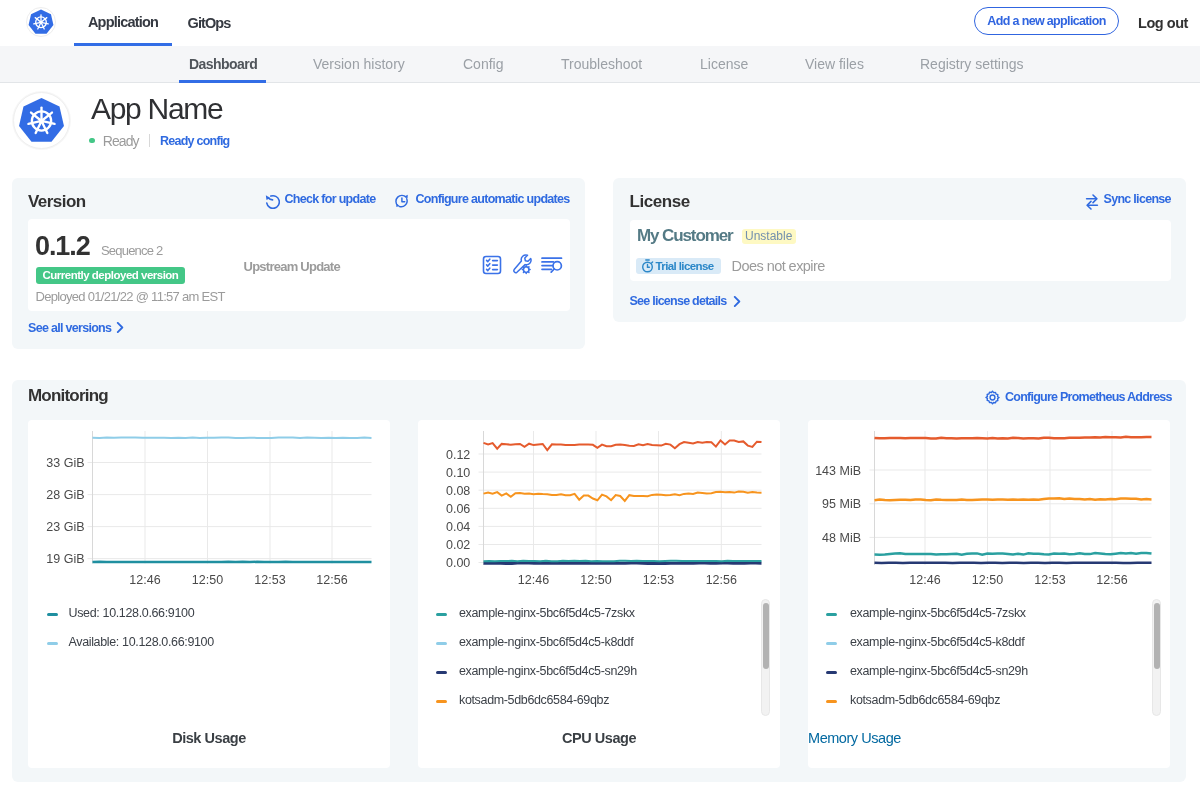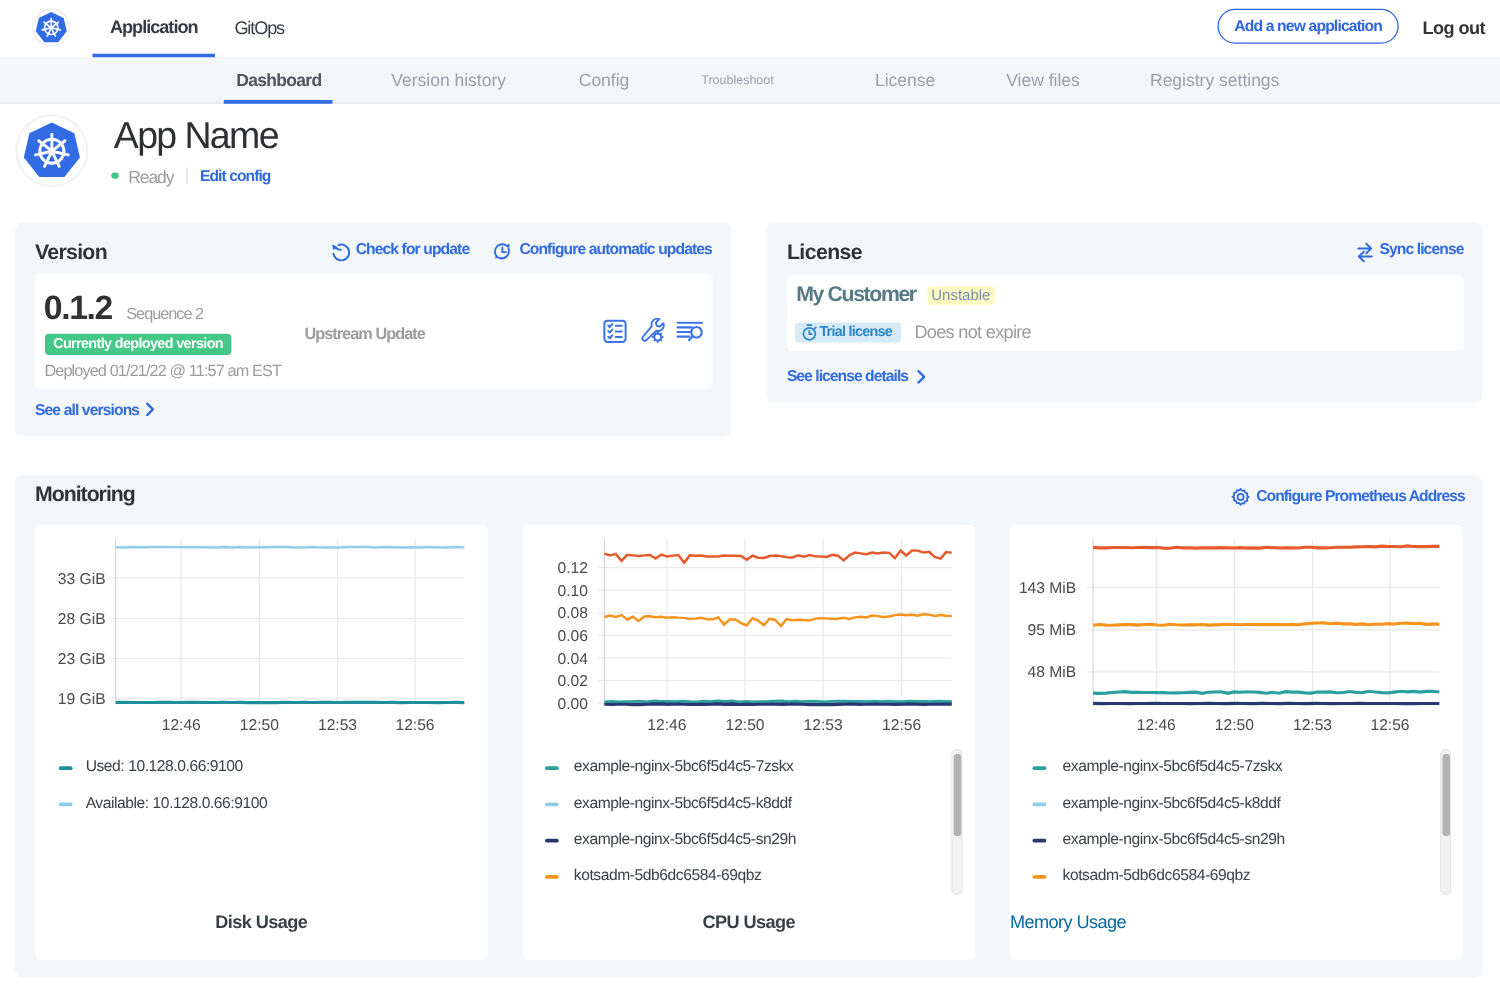--- a/index.html
+++ b/index.html
@@ -23,29 +23,29 @@
           <line x1="50" y1="51" x2="77.8" y2="57.3"></line>
           <line x1="50" y1="51" x2="62.4" y2="76.7"></line>
           <line x1="50" y1="51" x2="37.6" y2="76.7"></line>
           <line x1="50" y1="51" x2="22.2" y2="57.3"></line>
           <line x1="50" y1="51" x2="27.7" y2="33.2"></line>
 </g>
 <circle cx="50" cy="51" r="5.5" fill="#fff"></circle>
 </svg>
     </div>
 <div class="abs" style="left:74px;top:0;height:46px;width:98px;border-bottom:3px solid #326de6;display:flex;align-items:center;justify-content:center;font-size:14.5px;font-weight:bold;color:#363a42;letter-spacing:-0.8px">Application</div>
-<div class="abs" style="left:187.5px;top:0;height:46px;display:flex;align-items:center;font-size:14.5px;font-weight:normal;color:#363a42;letter-spacing:-0.9px">GitOps</div>
+<div class="abs" style="left:187.5px;top:0;height:46px;display:flex;align-items:center;font-size:14.5px;font-weight:bold;color:#363a42;letter-spacing:-0.9px">GitOps</div>
 <div class="abs" style="left:974px;top:7px;width:145px;height:28px;border:1.5px solid #3065e0;border-radius:15px;display:flex;align-items:center;justify-content:center;font-size:12.5px;font-weight:bold;color:#3065e0;letter-spacing:-0.65px">Add a new application</div>
 <div class="abs" style="left:1138px;top:0;height:46px;display:flex;align-items:center;font-size:14.5px;font-weight:bold;color:#323232;letter-spacing:-0.45px">Log out</div>
 <div class="abs" style="left:0;top:46px;width:1200px;height:37px;background:#f5f6f8;border-bottom:1px solid #e2e5e8"></div>
     <div class="abs" style="left:179px;top:80px;width:86.5px;height:3px;background:#326de6"></div>
     <div class="abs" style="left:189px;top:46px;height:36px;display:flex;align-items:center;font-size:14px;font-weight:bold;color:#50555b;letter-spacing:-0.55px">Dashboard</div>
     <div class="abs" style="left:313px;top:46px;height:36px;display:flex;align-items:center;font-size:14px;color:#9ba0a6">Version history</div>
     <div class="abs" style="left:463px;top:46px;height:36px;display:flex;align-items:center;font-size:14px;color:#9ba0a6">Config</div>
-    <div class="abs" style="left:561px;top:46px;height:36px;display:flex;align-items:center;font-size:10px;color:#9ba0a6">Troubleshoot</div>
+    <div class="abs" style="left:561px;top:46px;height:36px;display:flex;align-items:center;font-size:14px;color:#9ba0a6">Troubleshoot</div>
     <div class="abs" style="left:700px;top:46px;height:36px;display:flex;align-items:center;font-size:14px;color:#9ba0a6">License</div>
     <div class="abs" style="left:805px;top:46px;height:36px;display:flex;align-items:center;font-size:14px;color:#9ba0a6">View files</div>
     <div class="abs" style="left:920px;top:46px;height:36px;display:flex;align-items:center;font-size:14px;color:#9ba0a6">Registry settings</div>
 <div class="abs" style="left:12.5px;top:92px;width:57px;height:57px;border-radius:50%;background:#fff;border:1px solid #efefef;box-shadow:0 0 0 1px #f7f7f7;display:flex;align-items:center;justify-content:center">
       <svg width="47" height="47" viewBox="0 0 100 100">
 <polygon points="50.0,2.0 88.3,20.4 97.8,61.9 71.3,95.1 28.7,95.1 2.2,61.9 11.7,20.4" fill="#326ce5"></polygon>
 <g stroke="#fff" stroke-width="5" fill="none" stroke-linecap="round">
 <circle cx="50" cy="51" r="20.5"></circle>
 <line x1="50" y1="51" x2="50.0" y2="22.5"></line>
           <line x1="50" y1="51" x2="72.3" y2="33.2"></line>
@@ -55,21 +55,21 @@
           <line x1="50" y1="51" x2="22.2" y2="57.3"></line>
           <line x1="50" y1="51" x2="27.7" y2="33.2"></line>
 </g>
 <circle cx="50" cy="51" r="5.5" fill="#fff"></circle>
 </svg>
     </div>
 <div class="abs" style="left:91px;top:91.5px;font-size:30px;line-height:34px;font-weight:normal;color:#2f3033;letter-spacing:-1.3px">App Name</div>
 <div class="abs" style="left:89px;top:137.5px;width:5.6px;height:5.6px;border-radius:50%;background:#44c787"></div>
 <div class="abs" style="left:102.7px;top:133px;font-size:14px;color:#9b9b9b;letter-spacing:-0.9px">Ready</div>
 <div class="abs" style="left:149.3px;top:133.5px;width:1px;height:13px;background:#d8d8d8"></div>
-<div class="blink" style="left:160px;top:134px;font-size:12.5px;letter-spacing:-0.75px">Edit config</div>
+<div class="blink" style="left:160px;top:134px;font-size:12.5px;letter-spacing:-0.75px">Ready config</div>
 
 <div class="card" style="left:12px;top:178px;width:573px;height:171px"></div>
 <div class="abs" style="left:28px;top:191.5px;font-size:17px;line-height:20px;font-weight:bold;color:#323232;letter-spacing:-0.55px">Version</div>
 <svg width="15" height="16" viewBox="0 0 15 16" style="position:absolute;left:264.5px;top:192.5px">
       <g fill="none" stroke="#2f6ae0" stroke-width="1.6" stroke-linecap="round">
         <path d="M 5.85 3.08 A 6.3 6.3 0 1 1 1.8 10.1"></path>
         <path d="M 7.6 6.9 Q 4.8 6.8 3.2 4.7"></path>
       </g>
       <polygon points="0.8,2.2 1.5,6.9 5.2,5.0" fill="#2f6ae0"></polygon>
     </svg>

